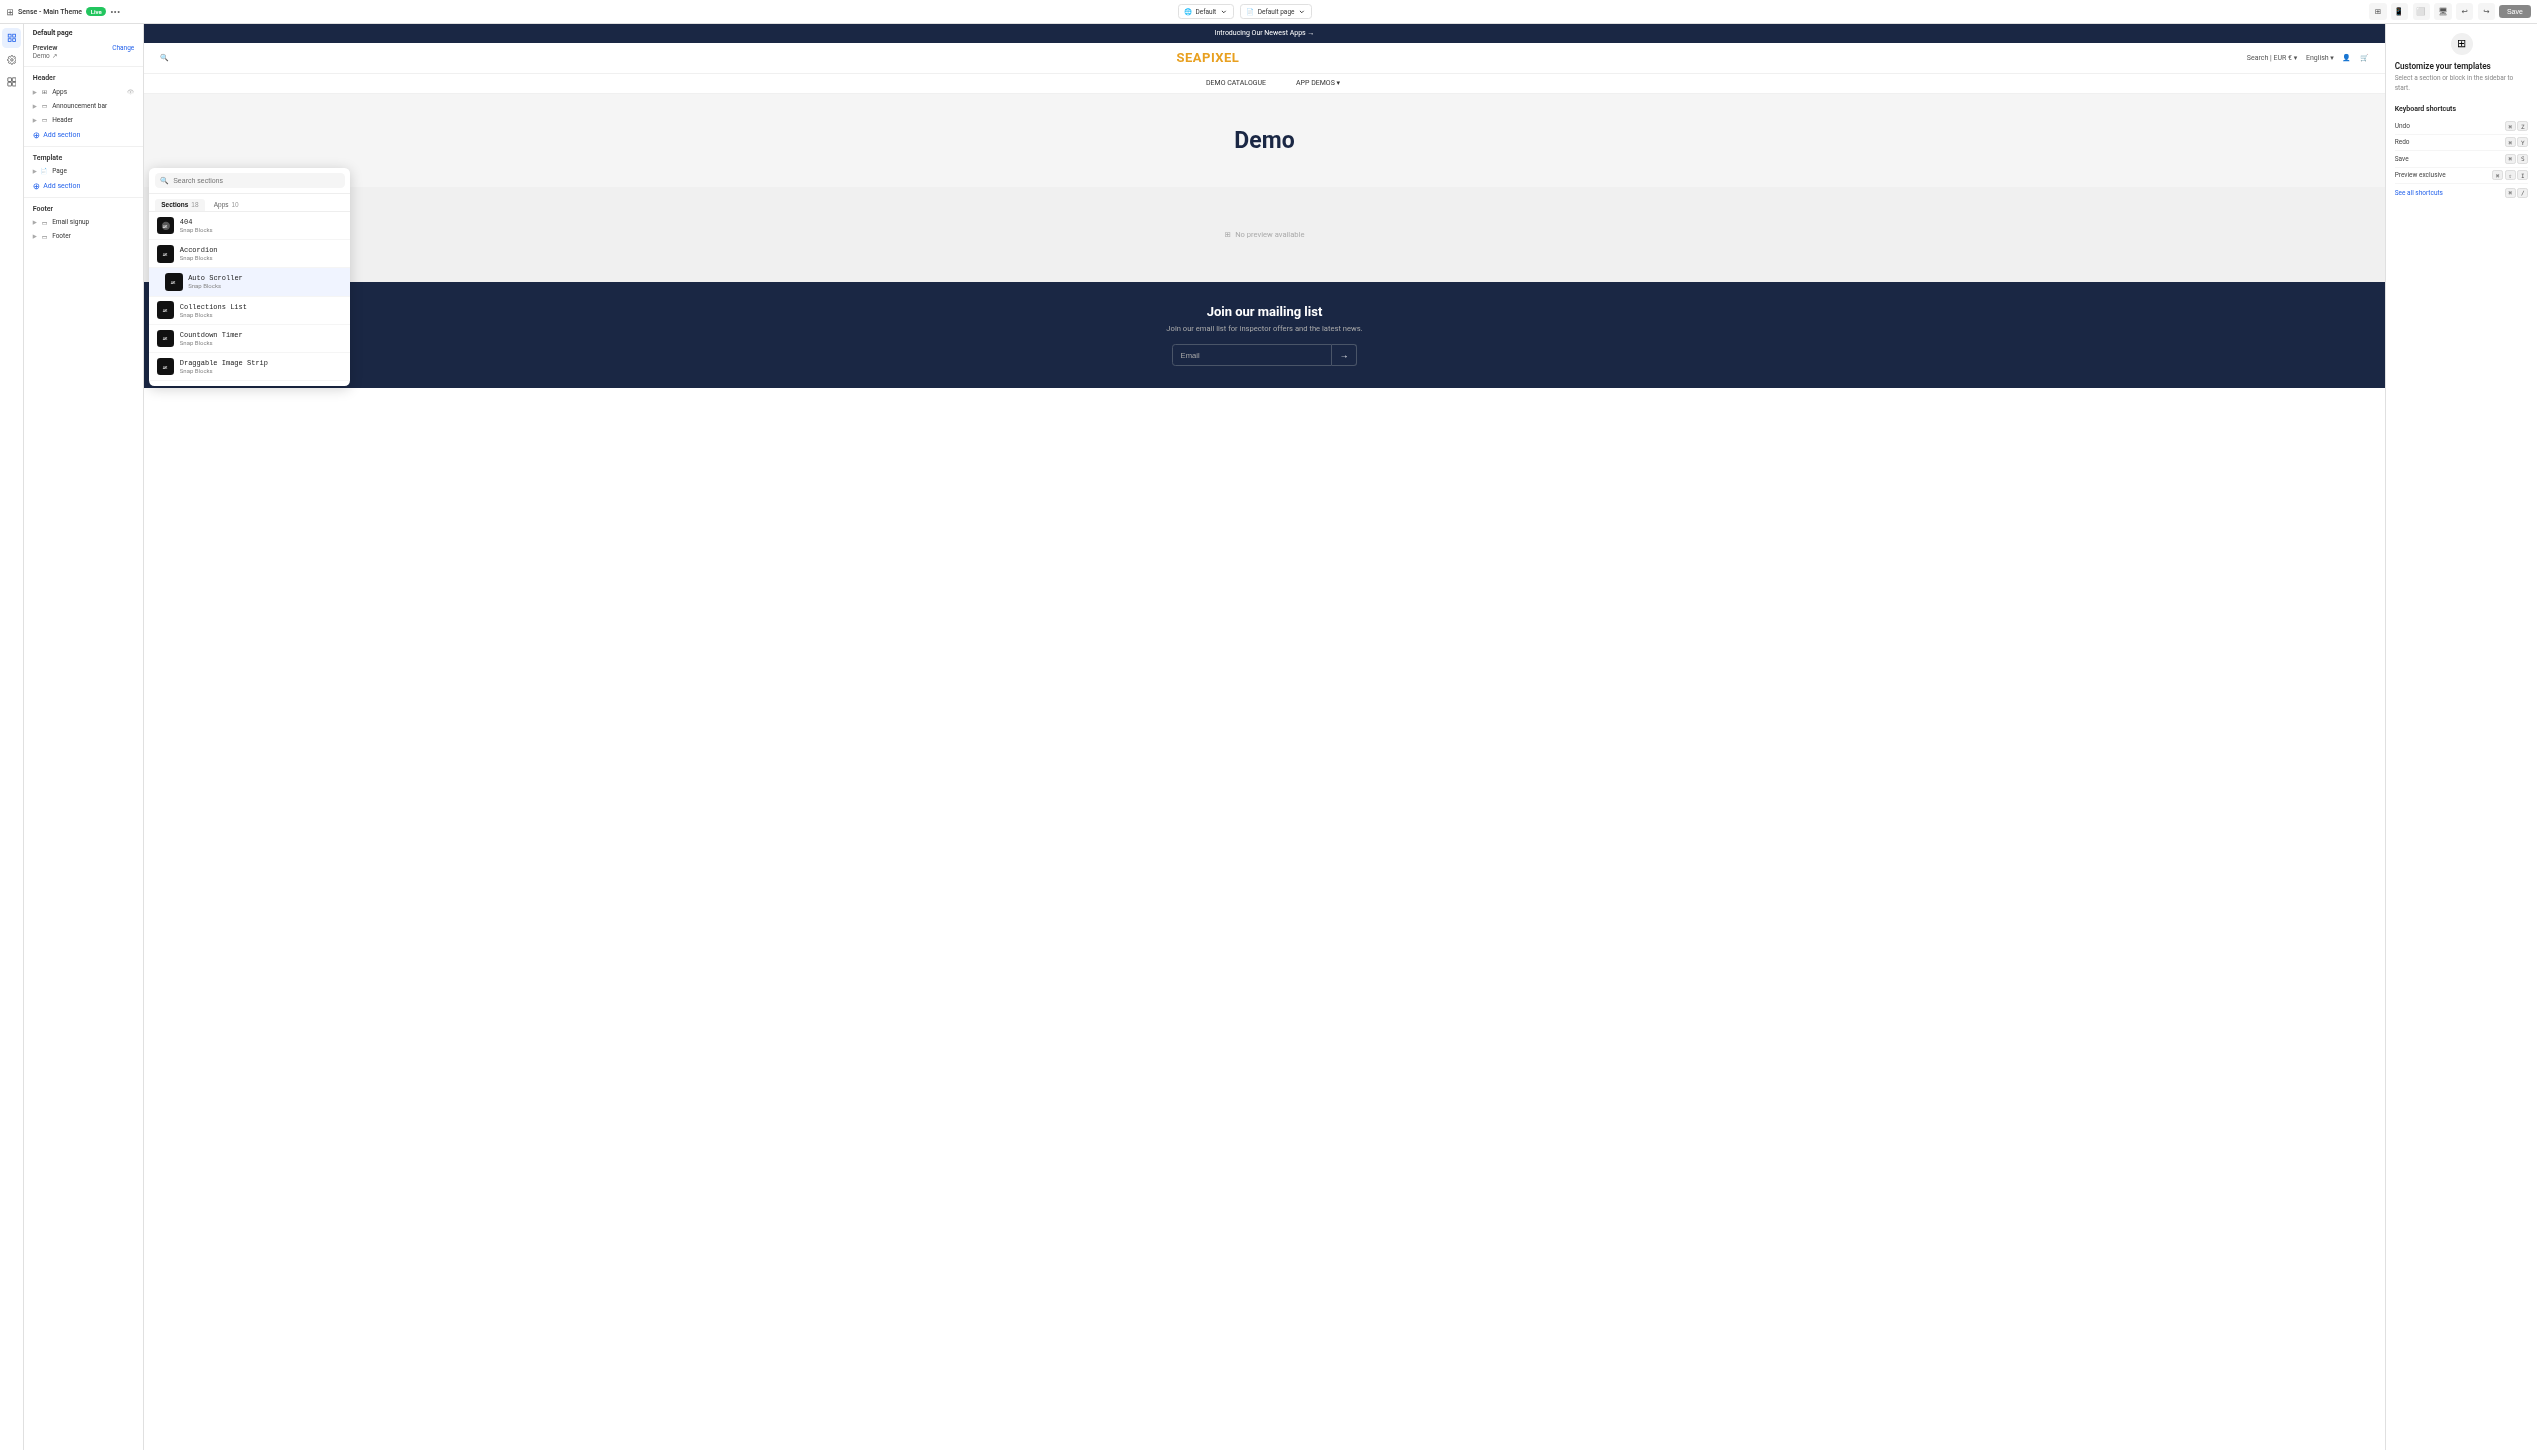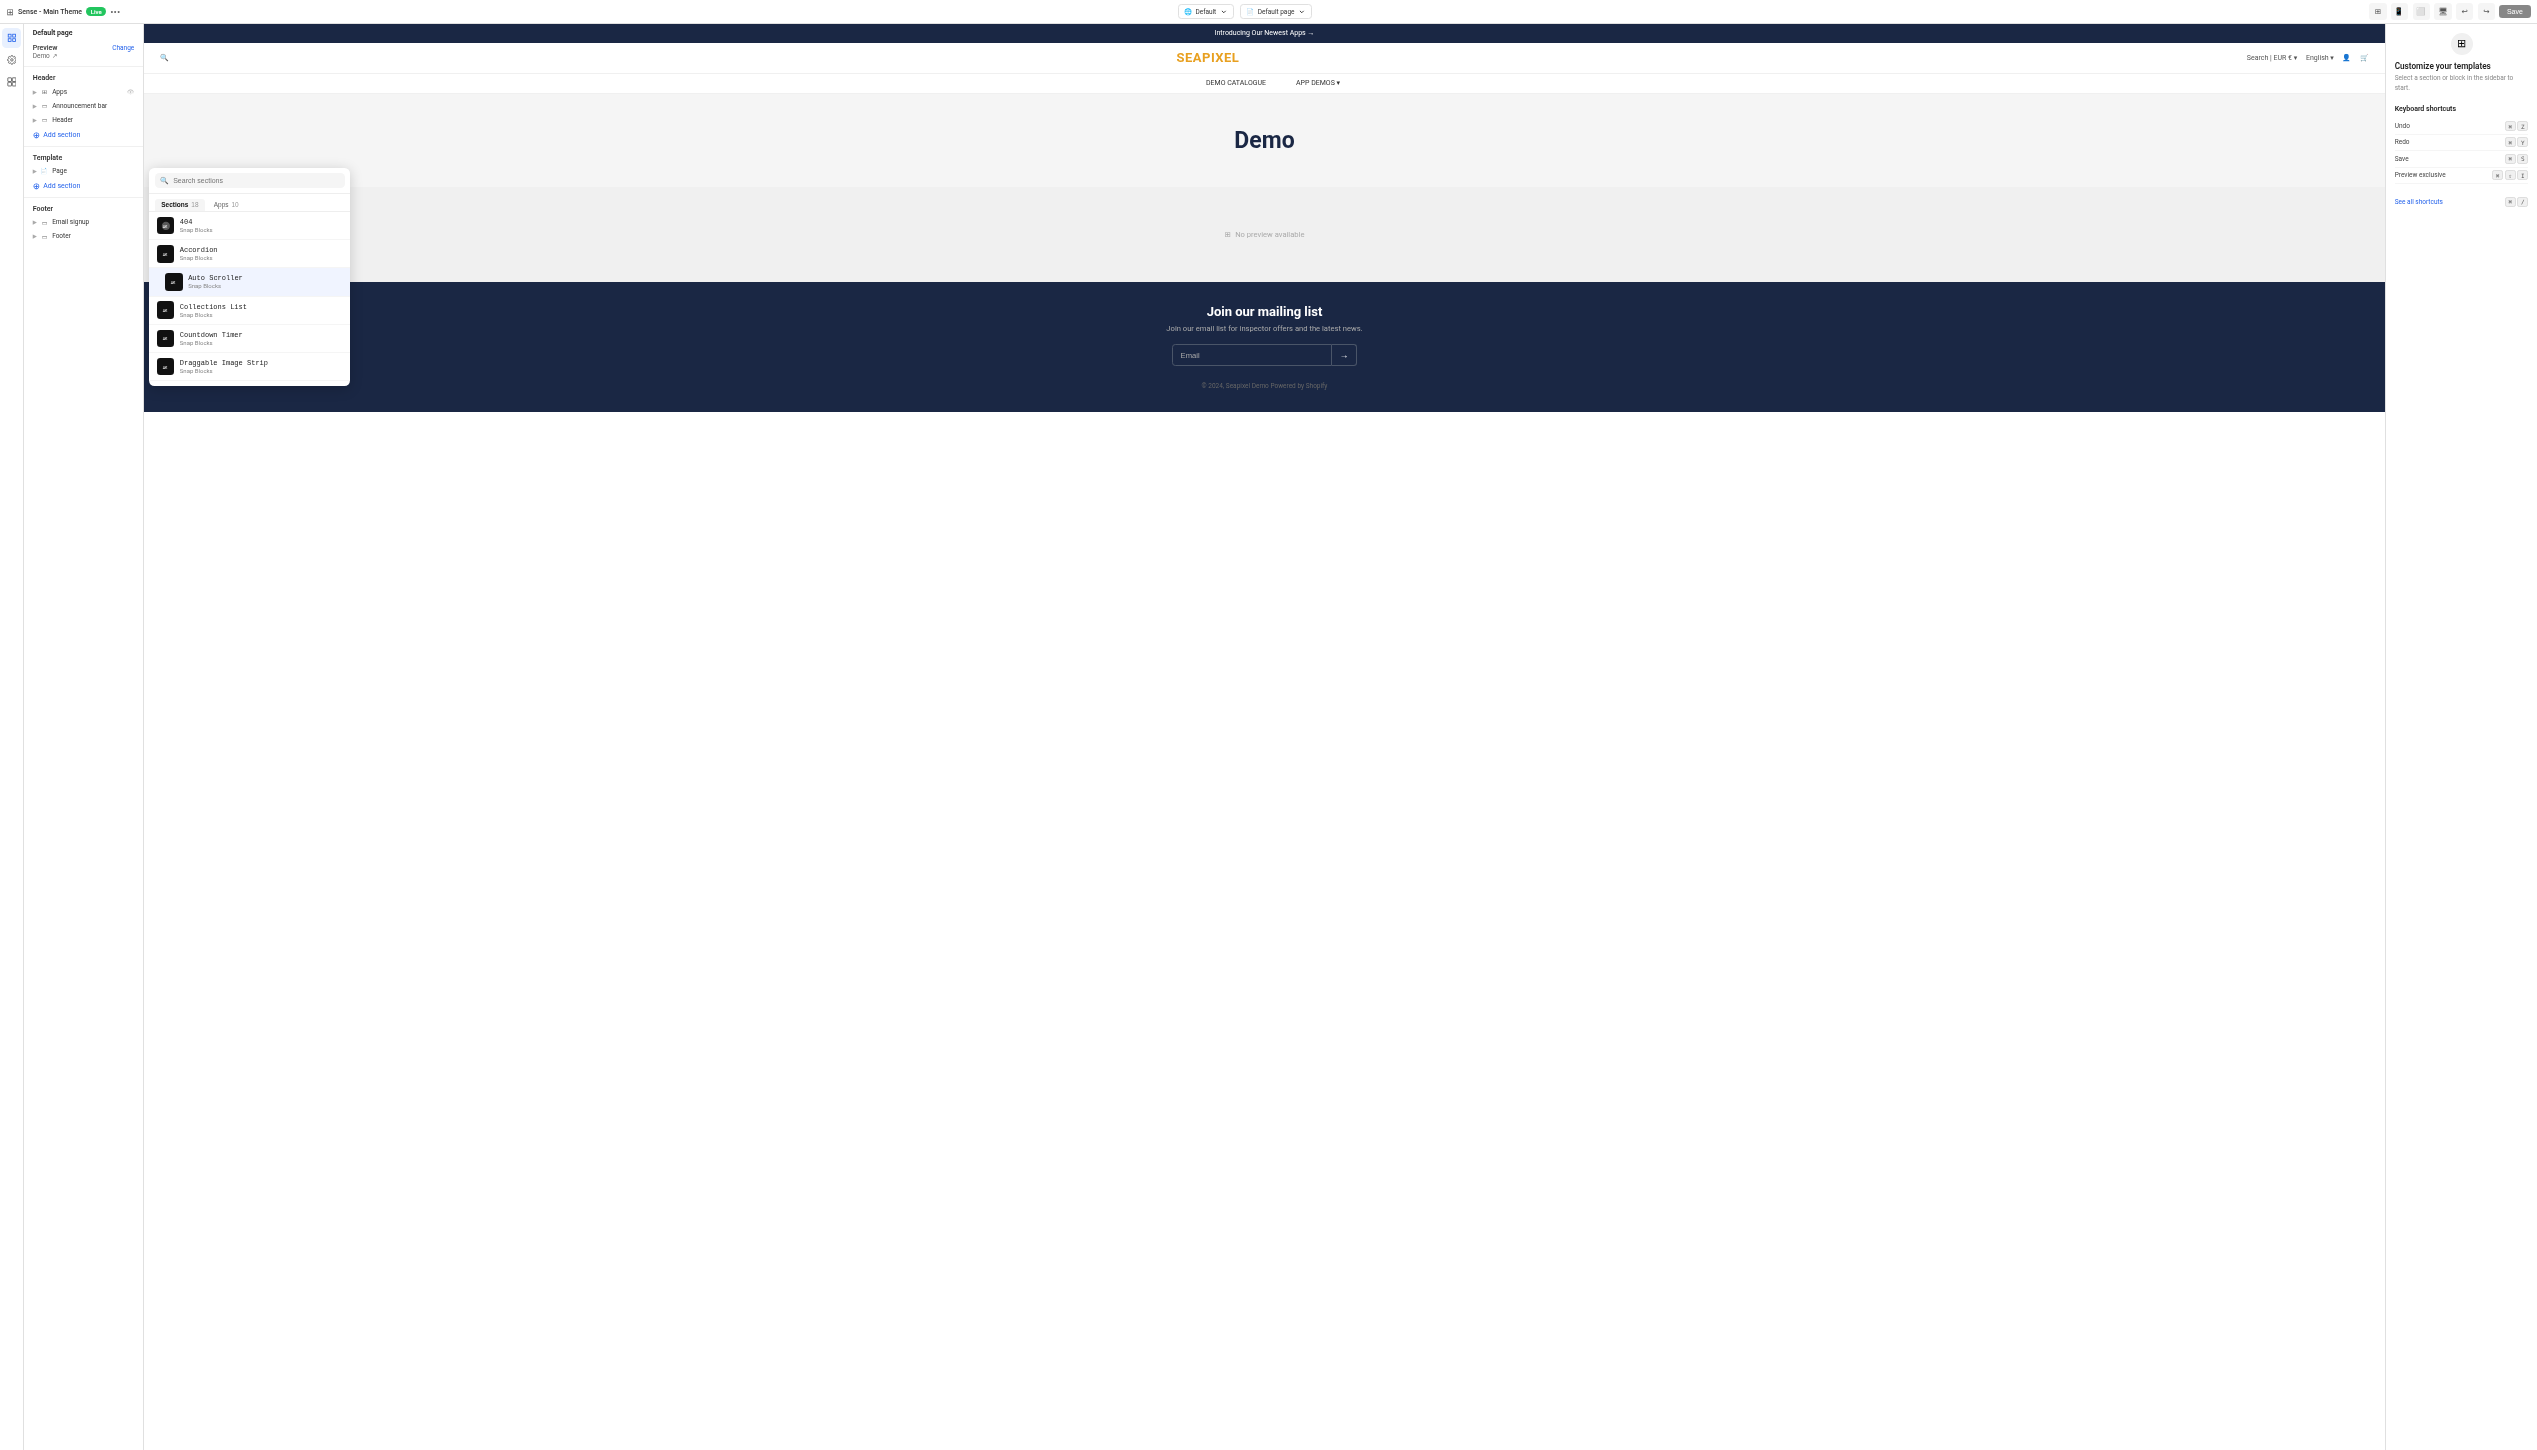--- a/index.html
+++ b/index.html
@@ -86,21 +86,21 @@
 
     
     .right-panel { width: 152px; background: #fff; border-left: 0.5px solid #e0e0e0; padding: 8.7px; overflow-y: auto; flex-shrink: 0; }
     .right-panel-title { font-size: 8.2px; font-weight: 600; color: #222; margin-bottom: 3.3px; }
     .right-panel-sub { font-size: 6.5px; color: #888; margin-bottom: 11px; line-height: 1.5; }
     .shortcuts-title { font-size: 7px; font-weight: 600; color: #222; margin-bottom: 5.4px; }
     .shortcut-row { display: flex; align-items: center; justify-content: space-between; padding: 2.7px 0; border-bottom: 0.5px solid #f5f5f5; }
     .shortcut-label { font-size: 6.5px; color: #444; }
     .shortcut-keys { display: flex; align-items: center; gap: 1.6px; }
     .key { background: #f0f0f0; border: 0.5px solid #ddd; border-radius: 2.2px; padding: 0.5px 2.7px; font-size: 6px; color: #555; font-family: monospace; }
-    .see-all-shortcuts { font-size: 6.5px; color: #2563eb; cursor: pointer; margin-top: 10px; display: flex; align-items: center; justify-content: space-between; padding: 2.7px 0; gap: 32px; }
+    .see-all-shortcuts { font-size: 6.5px; color: #2563eb; cursor: pointer; margin-top: 1px; display: flex; align-items: center; justify-content: space-between; padding: 2.7px 0; gap: 32px; }
   </style>
 </head>
 <body>
 
 <div class="topbar">
   <div class="topbar-left">
 
     <span style="color:#555; font-size:8.7px;">⊞</span>
     <span class="theme-name">Sense - Main Theme</span>
     <span class="live-badge">Live</span>
@@ -364,21 +364,20 @@
         <span>No preview available</span>
       </div>
 
       <div class="site-footer">
         <h2>Join our mailing list</h2>
         <p>Join our email list for inspector offers and the latest news.</p>
         <div class="email-input-row">
           <input type="email" placeholder="Email" style="">
           <button>→</button>
         </div>
-        <div class="site-footer-copy">© 2024, Seapixel Demo Powered by Shopify</div>
       </div>
     </div>
   </div>
 
   <div class="right-panel">
 
     <div style="text-align:center; margin-bottom:6.5px;">
       <div style="width:22px; height:22px; border-radius:50%; background:#f0f0f0; display:inline-flex; align-items:center; justify-content:center; font-size:11px;">⊞</div>
     </div>
     <div class="right-panel-title">Customize your templates</div>

